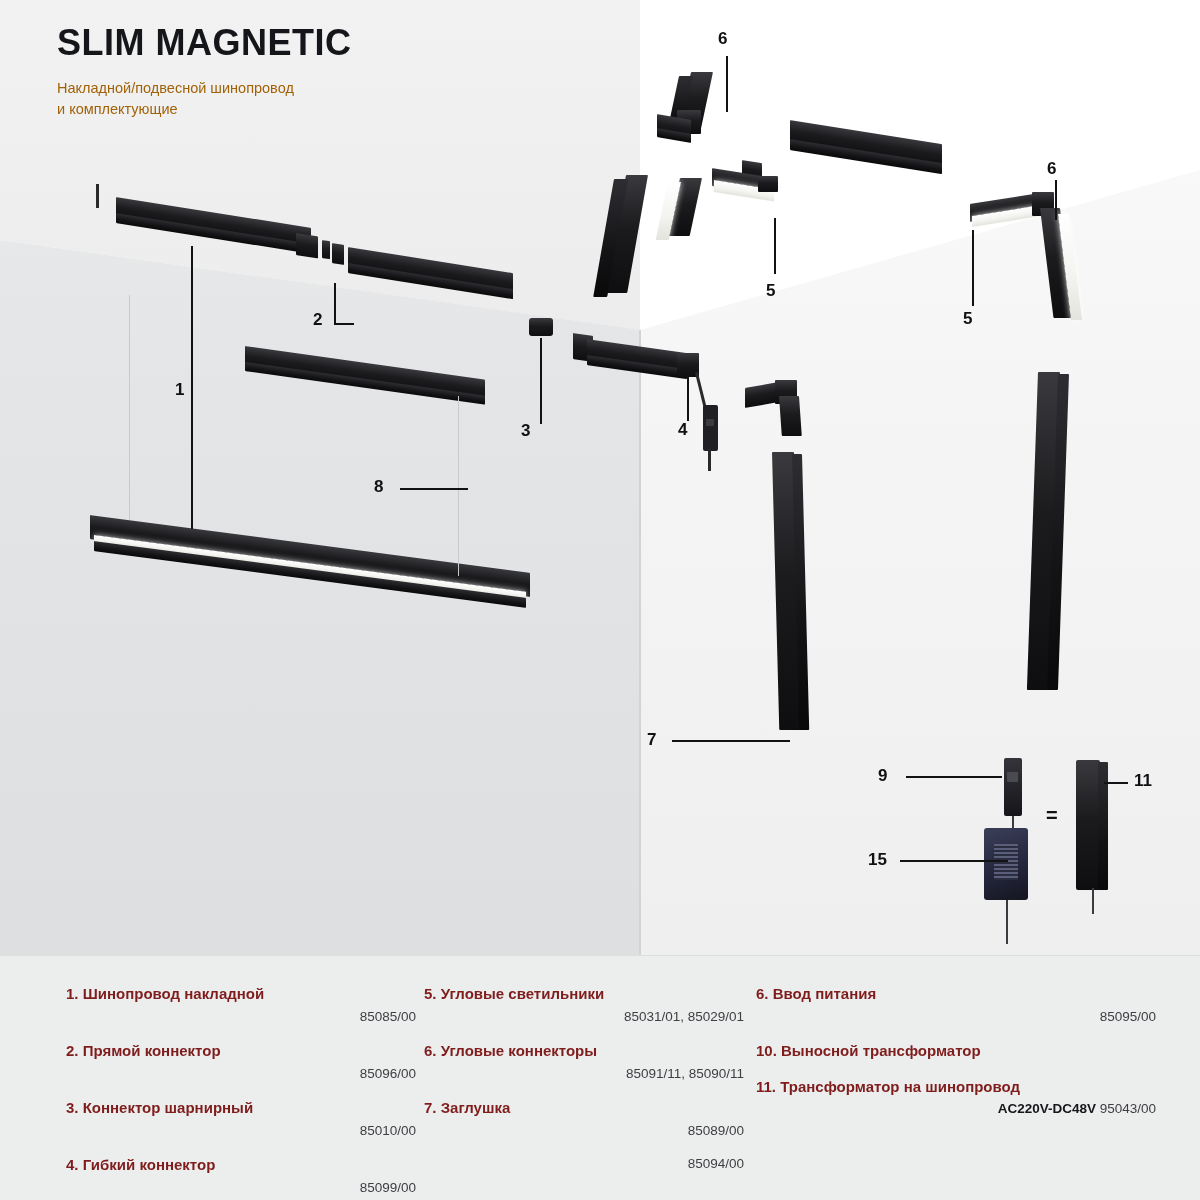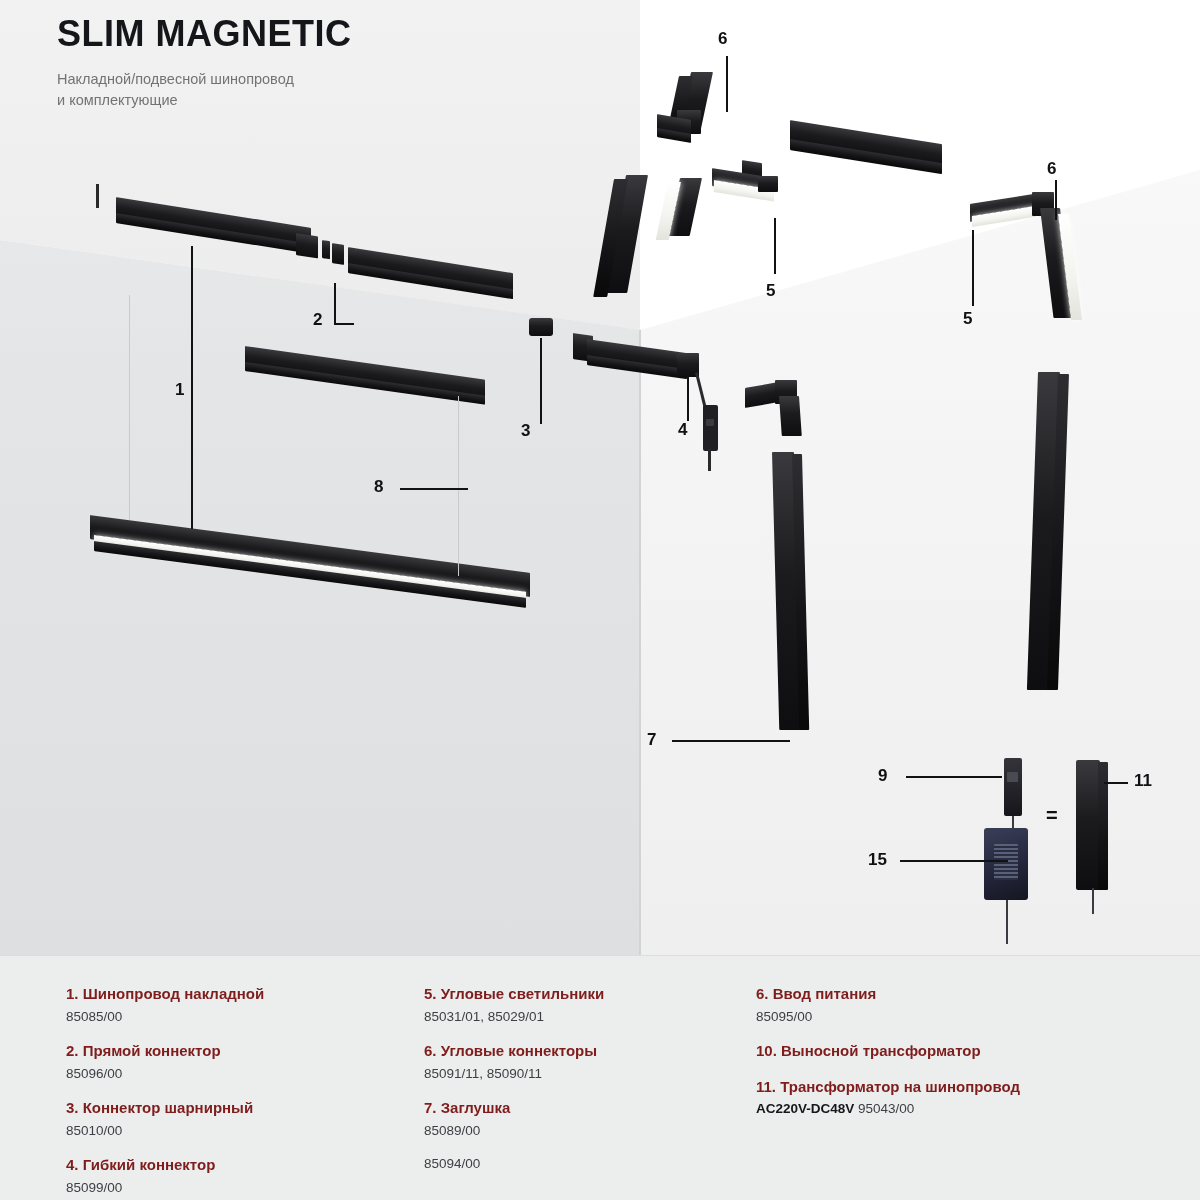--- a/index.html
+++ b/index.html
@@ -72,32 +72,32 @@
   .num {
     position: absolute;
     font-size: 17px;
     font-weight: bold;
     color: #101113;
     font-family: "Liberation Sans", sans-serif;
     line-height: 1;
   }
 
   
-  #header { position: absolute; left: 57px; top: 13px; }
+  #header { position: absolute; left: 57px; top: 22px; }
   #title {
     font-size: 36px;
     font-weight: bold;
     letter-spacing: 0.5px;
     color: #15161a;
   }
   #subtitle {
     margin-top: 14px;
     font-size: 14.5px;
     line-height: 1.45;
-    color: #737373;
+    color: #a16207;
     max-width: 360px;
   }
 
   
   #legend {
     position: absolute;
     left: 0; top: 955px;
     width: 1200px; height: 245px;
     background: #eceded;
     border-top: 1px solid #dcdddd;
@@ -111,20 +111,21 @@
     font-size: 15px;
     font-weight: bold;
     color: #7f1d1d;
     line-height: 1.3;
   }
   .legend-code {
     font-size: 13.5px;
     color: #3d3f43;
     margin-top: 4px;
     line-height: 1.3;
+    text-align: right;
   }
   .legend-code b { font-weight: bold; color: #16171a; }
 </style>
 </head>
 <body>
 
 <div id="scene">
 
   <div class="ceiling"></div>
   <div class="wall-left"></div>

